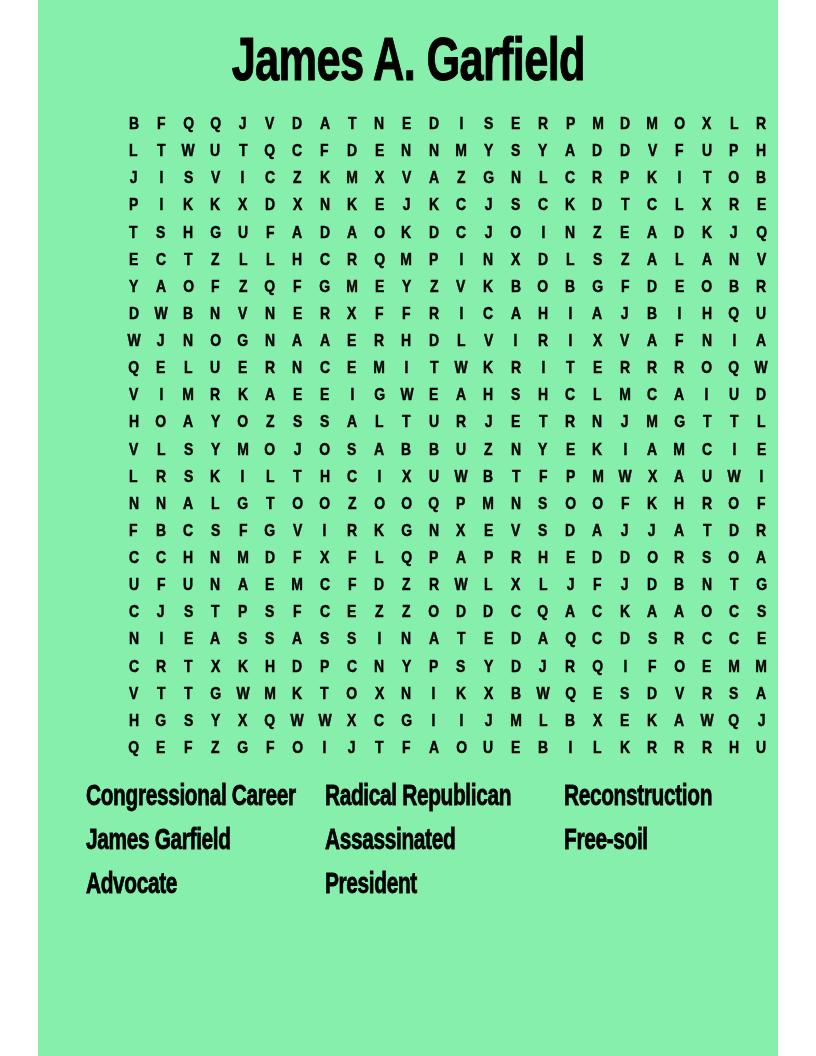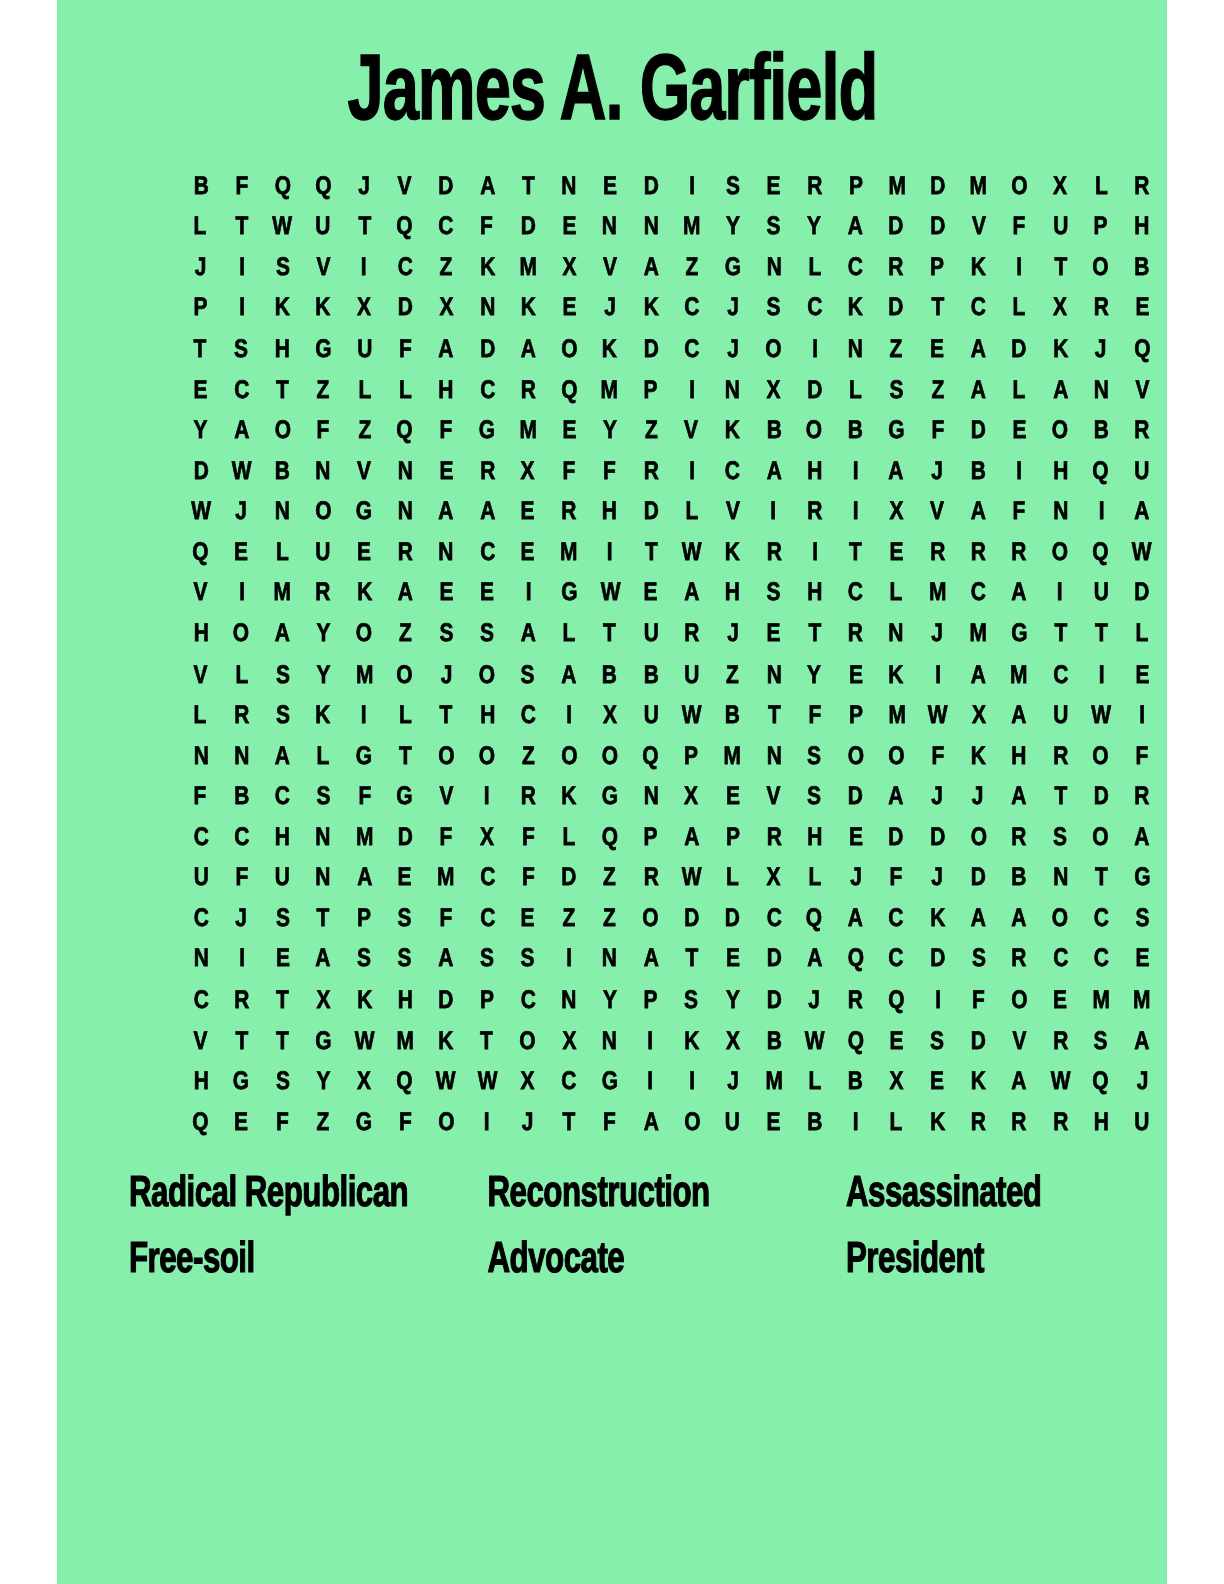--- a/index.html
+++ b/index.html
@@ -1809,20 +1809,22 @@
       </div>
       <div class="cell">
         <span class="cond-letter">H</span>
       </div>
       <div class="cell">
         <span class="cond-letter">U</span>
       </div>
     </div>
 
   <div class="wordlist">
+      <div class="word-item"><span class="cond">Congressional Career</span></div>
       <div class="word-item"><span class="cond">Radical Republican</span></div>
       <div class="word-item"><span class="cond">Reconstruction</span></div>
+      <div class="word-item"><span class="cond">James Garfield</span></div>
       <div class="word-item"><span class="cond">Assassinated</span></div>
       <div class="word-item"><span class="cond">Free-soil</span></div>
       <div class="word-item"><span class="cond">Advocate</span></div>
       <div class="word-item"><span class="cond">President</span></div>
     </div>
 </div>
 
 </body></html>

